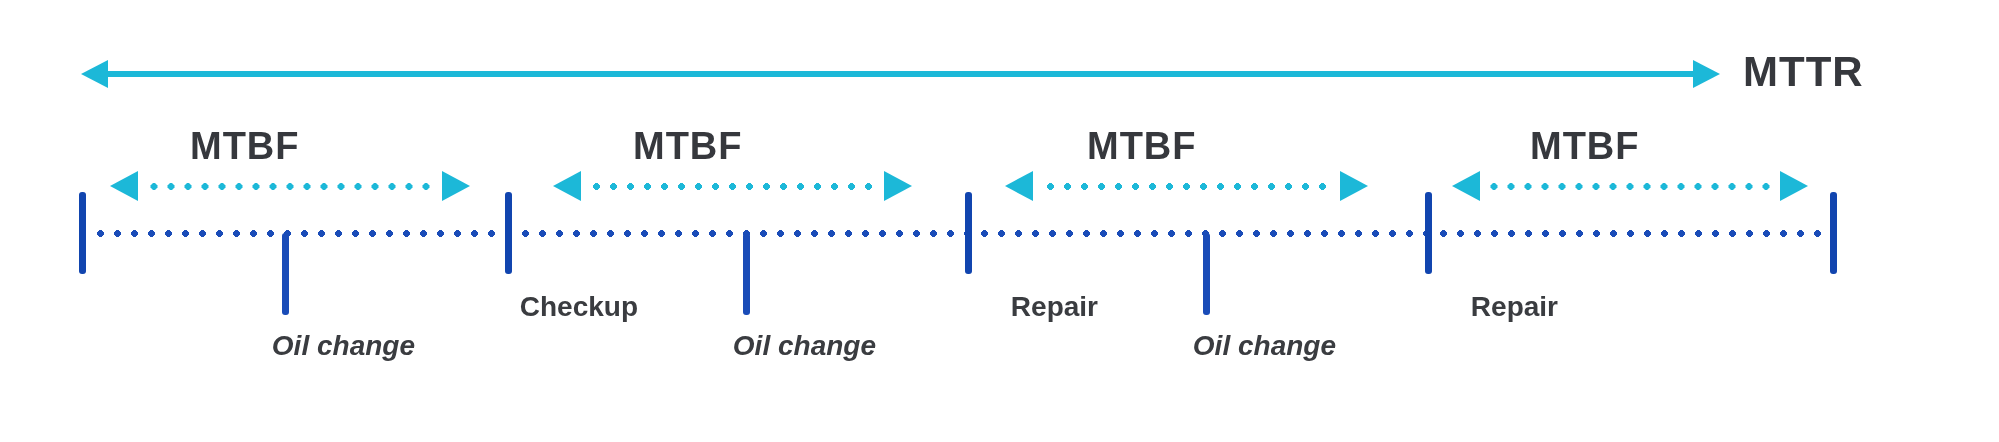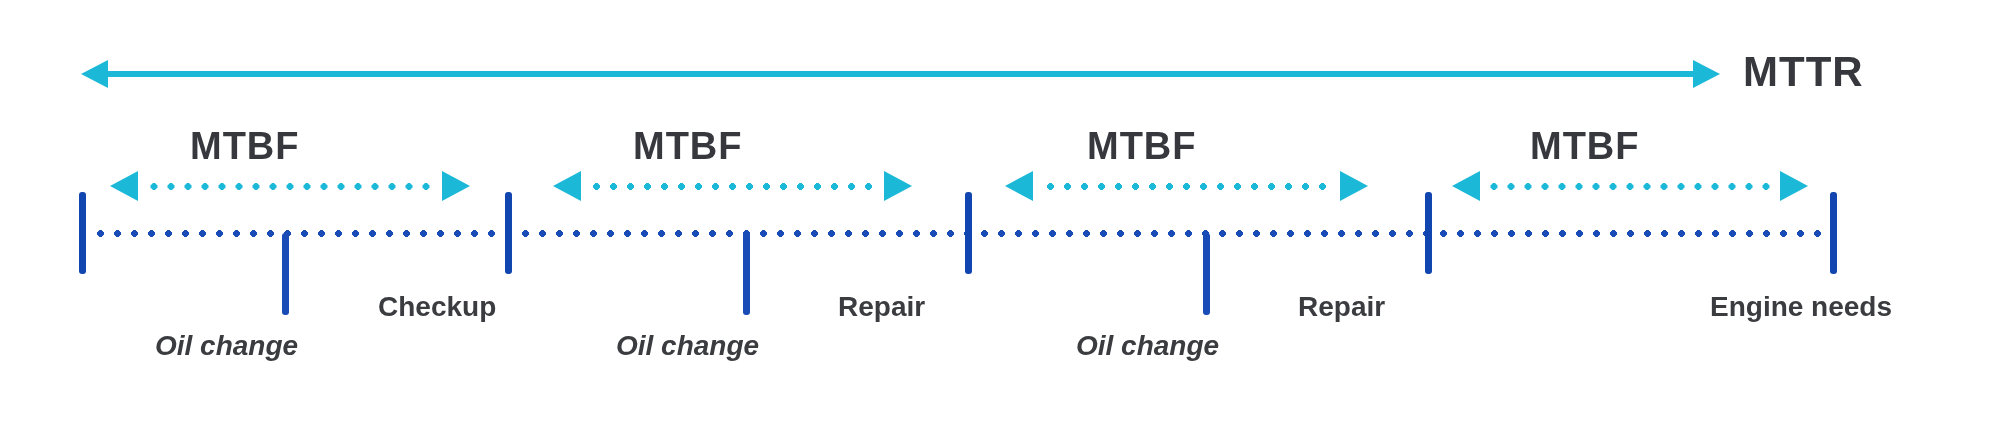--- a/index.html
+++ b/index.html
@@ -59,21 +59,21 @@
     top: 192px; width: 7px; height: 82px; margin-left: -3.5px;
     background: var(--tickblue); border-radius: 3px;
   }
   .drop-line {
     top: 233px; width: 7px; height: 82px; margin-left: -3.5px;
     background: var(--blue); border-radius: 3px;
   }
 
   
   .evt-label {
-    width: 260px; margin-left: -130px; text-align: left;
+    width: 260px; margin-left: -130px; text-align: right;
     font-size: 28px; font-weight: 700; color: #3A3C40; line-height: 32px;
   }
   .evt-major { top: 291px; }
   .evt-minor { top: 330px; font-style: italic; }
   .evt-end   { top: 291px; }
 </style>
 </head>
 <body>
 
 <div class="canvas">
@@ -123,16 +123,15 @@
   <div class="abs drop-line" style="left:746px"></div>
   <div class="abs drop-line" style="left:1206px"></div>
 
   <div class="abs evt-label evt-minor" style="left:285px">Oil change</div>
   <div class="abs evt-label evt-major" style="left:508px">Checkup</div>
   <div class="abs evt-label evt-minor" style="left:746px">Oil change</div>
   <div class="abs evt-label evt-major" style="left:968px">Repair</div>
   <div class="abs evt-label evt-minor" style="left:1206px">Oil change</div>
   <div class="abs evt-label evt-major" style="left:1428px">Repair</div>
   <div class="abs evt-label evt-end" style="left:1840px">
-    <div>Engine needs</div>
   </div>
 
 </div>
 
 </body></html>

